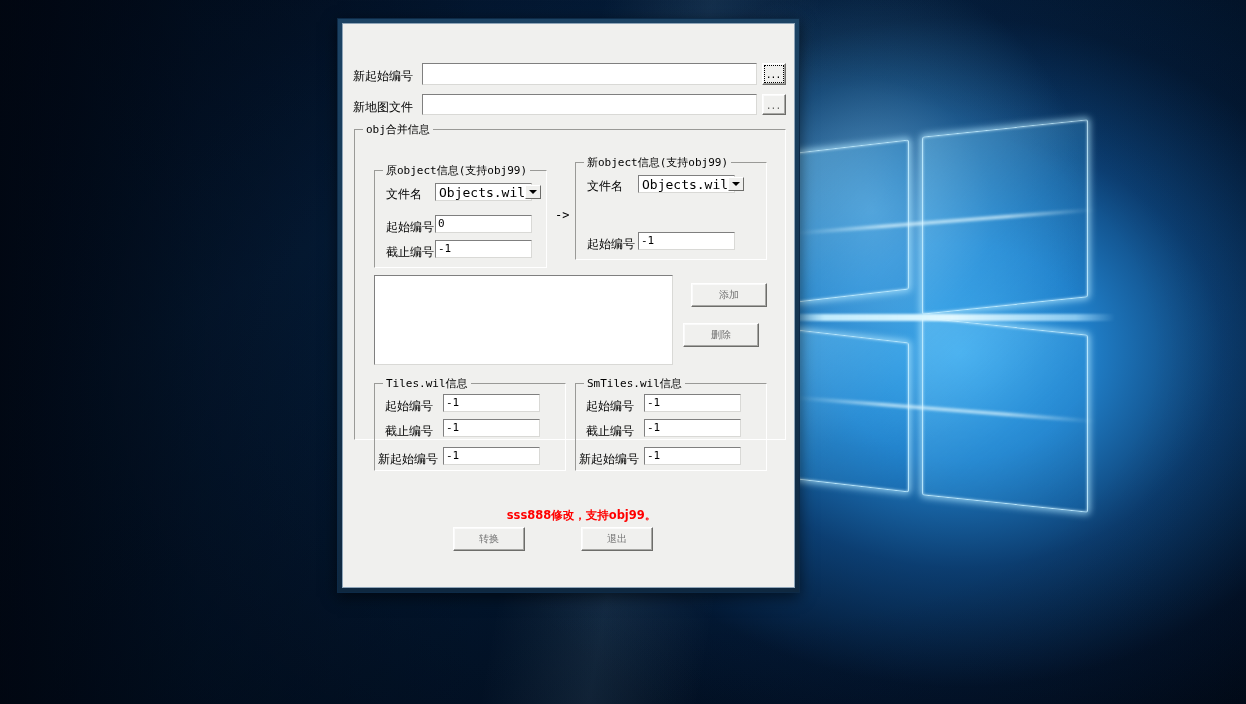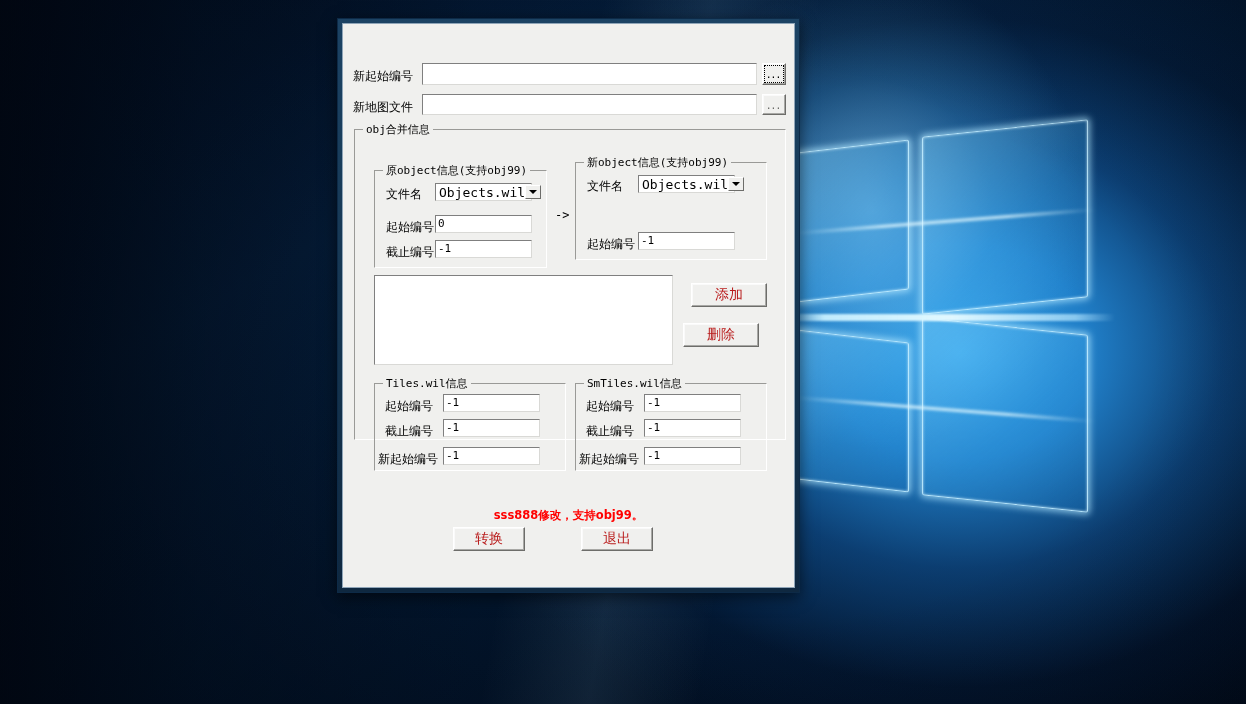--- a/index.html
+++ b/index.html
@@ -156,21 +156,21 @@
   .lbl { color:#000; white-space: nowrap; font-size: 12px; }
 
   
   .btn {
     background: #f0f0ee;
     border: 1px solid #9a9a97;
     border-top-color:#ffffff; border-left-color:#ffffff;
     border-right-color:#6d6d6a; border-bottom-color:#6d6d6a;
     box-shadow: inset -1px -1px 0 #a8a8a5, inset 1px 1px 0 #fafafa;
     display:flex; align-items:center; justify-content:center;
-    font-size:14px; color:#b91c1c; cursor: pointer;
+    font-size:10px; color:#737373; cursor: pointer;
     user-select:none;
   }
 
   
   .group {
     position: absolute;
     border: 1px solid #a5a5a2;
     border-top-color:#9a9a97; border-left-color:#9a9a97;
     border-right-color:#ffffff; border-bottom-color:#ffffff;
   }
@@ -341,20 +341,20 @@
           <div class="tfield" style="position:absolute; left:68px; top:10px; width:97px; height:18px;">-1</div>
 
           <div class="lbl" style="position:absolute; left:10px; top:39px;">截止编号</div>
           <div class="tfield" style="position:absolute; left:68px; top:35px; width:97px; height:18px;">-1</div>
 
           <div class="lbl" style="position:absolute; left:3px; top:67px;">新起始编号</div>
           <div class="tfield" style="position:absolute; left:68px; top:63px; width:97px; height:18px;">-1</div>
         </div>
       </div>
 
-      <div class="warn" style="top:484px; left:0;">sss888修改，支持obj99。</div>
+      <div class="warn" style="top:484px; left:13px;">sss888修改，支持obj99。</div>
 
       <div class="btn" style="position:absolute; left:110px; top:503px; width:72px; height:24px;">转换</div>
       <div class="btn" style="position:absolute; left:238px; top:503px; width:72px; height:24px;">退出</div>
 
     </div>
   </div>
 </div>
 
 </body></html>

